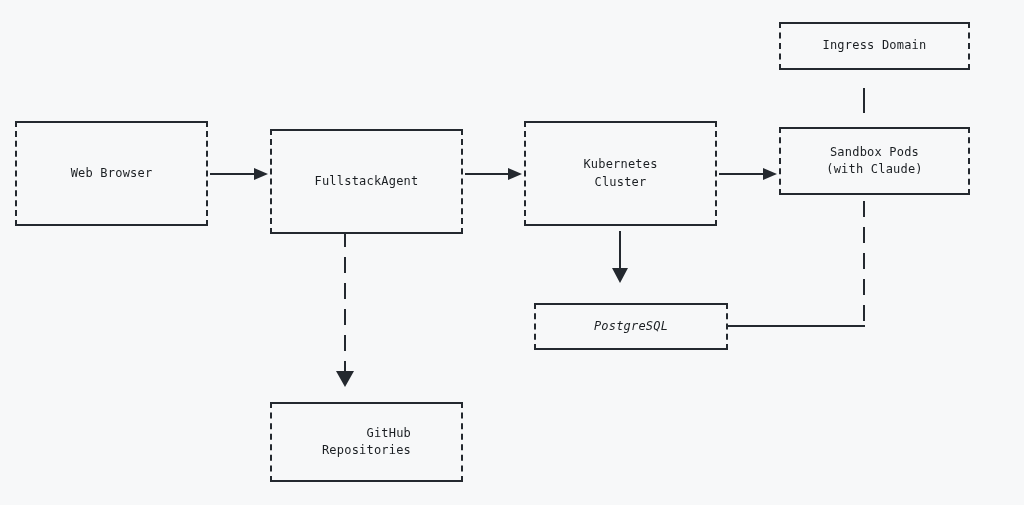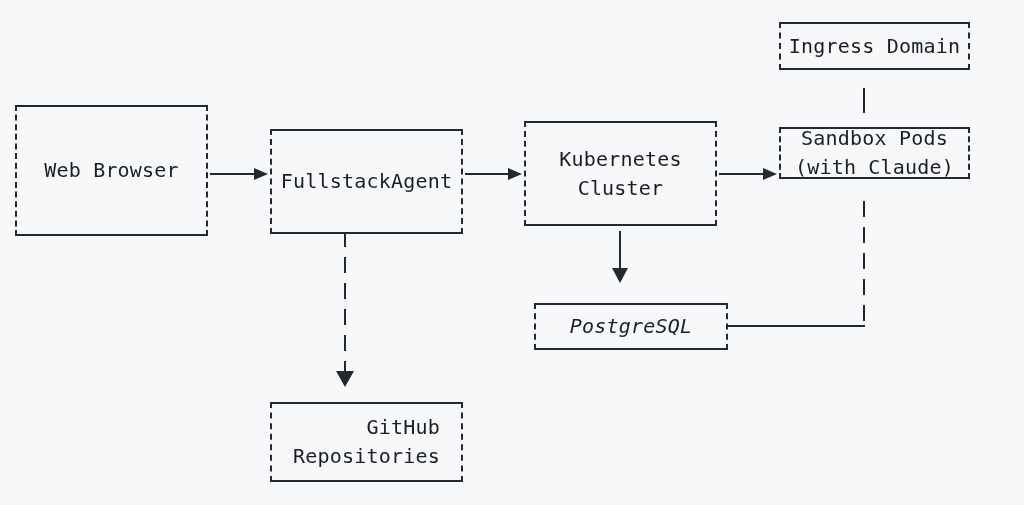--- a/index.html
+++ b/index.html
@@ -32,21 +32,21 @@
     background: #f7f8f9;
     border-top: 2px solid #24292f;
     border-bottom: 2px solid #24292f;
     border-left: 2px dashed #24292f;
     border-right: 2px dashed #24292f;
     display: flex;
     align-items: center;
     justify-content: center;
     text-align: center;
     color: #1b1f23;
-    font-size: 20px;
+    font-size: 12px;
     line-height: 1.45;
     letter-spacing: 0.2px;
     white-space: pre-line;
   }
   .node-label {
     display: block;
   }
 </style>
 </head>
 <body>
@@ -83,34 +83,34 @@
       <line x1="345" y1="231" x2="345" y2="372" stroke="#24292f" stroke-width="2" stroke-dasharray="16 10"></line>
       <polygon points="345,387 336,371 354,371" fill="#24292f"></polygon>
     </g>
 
     <g>
       <line x1="864" y1="201" x2="864" y2="326" stroke="#24292f" stroke-width="2" stroke-dasharray="16 10"></line>
       <line x1="865" y1="326" x2="728" y2="326" stroke="#24292f" stroke-width="2"></line>
     </g>
   </svg>
 
-  <div class="node" style="left:15px; top:105px; width:193px; height:131px;">
+  <div class="node" style="left:15px; top:121px; width:193px; height:105px;">
     <span class="node-label">Web Browser</span>
   </div>
 
   <div class="node" style="left:270px; top:129px; width:193px; height:105px;">
     <span class="node-label">FullstackAgent</span>
   </div>
 
   <div class="node" style="left:524px; top:121px; width:193px; height:105px;">
     <span class="node-label">Kubernetes
 Cluster</span>
   </div>
 
-  <div class="node" style="left:779px; top:127px; width:191px; height:52px;">
+  <div class="node" style="left:779px; top:127px; width:191px; height:68px;">
     <span class="node-label">Sandbox Pods
 (with Claude)</span>
   </div>
 
   <div class="node" style="left:779px; top:22px; width:191px; height:48px;">
     <span class="node-label">Ingress Domain</span>
   </div>
 
   <div class="node" style="left:534px; top:303px; width:194px; height:47px;font-style:italic;">
     <span class="node-label">PostgreSQL</span>

